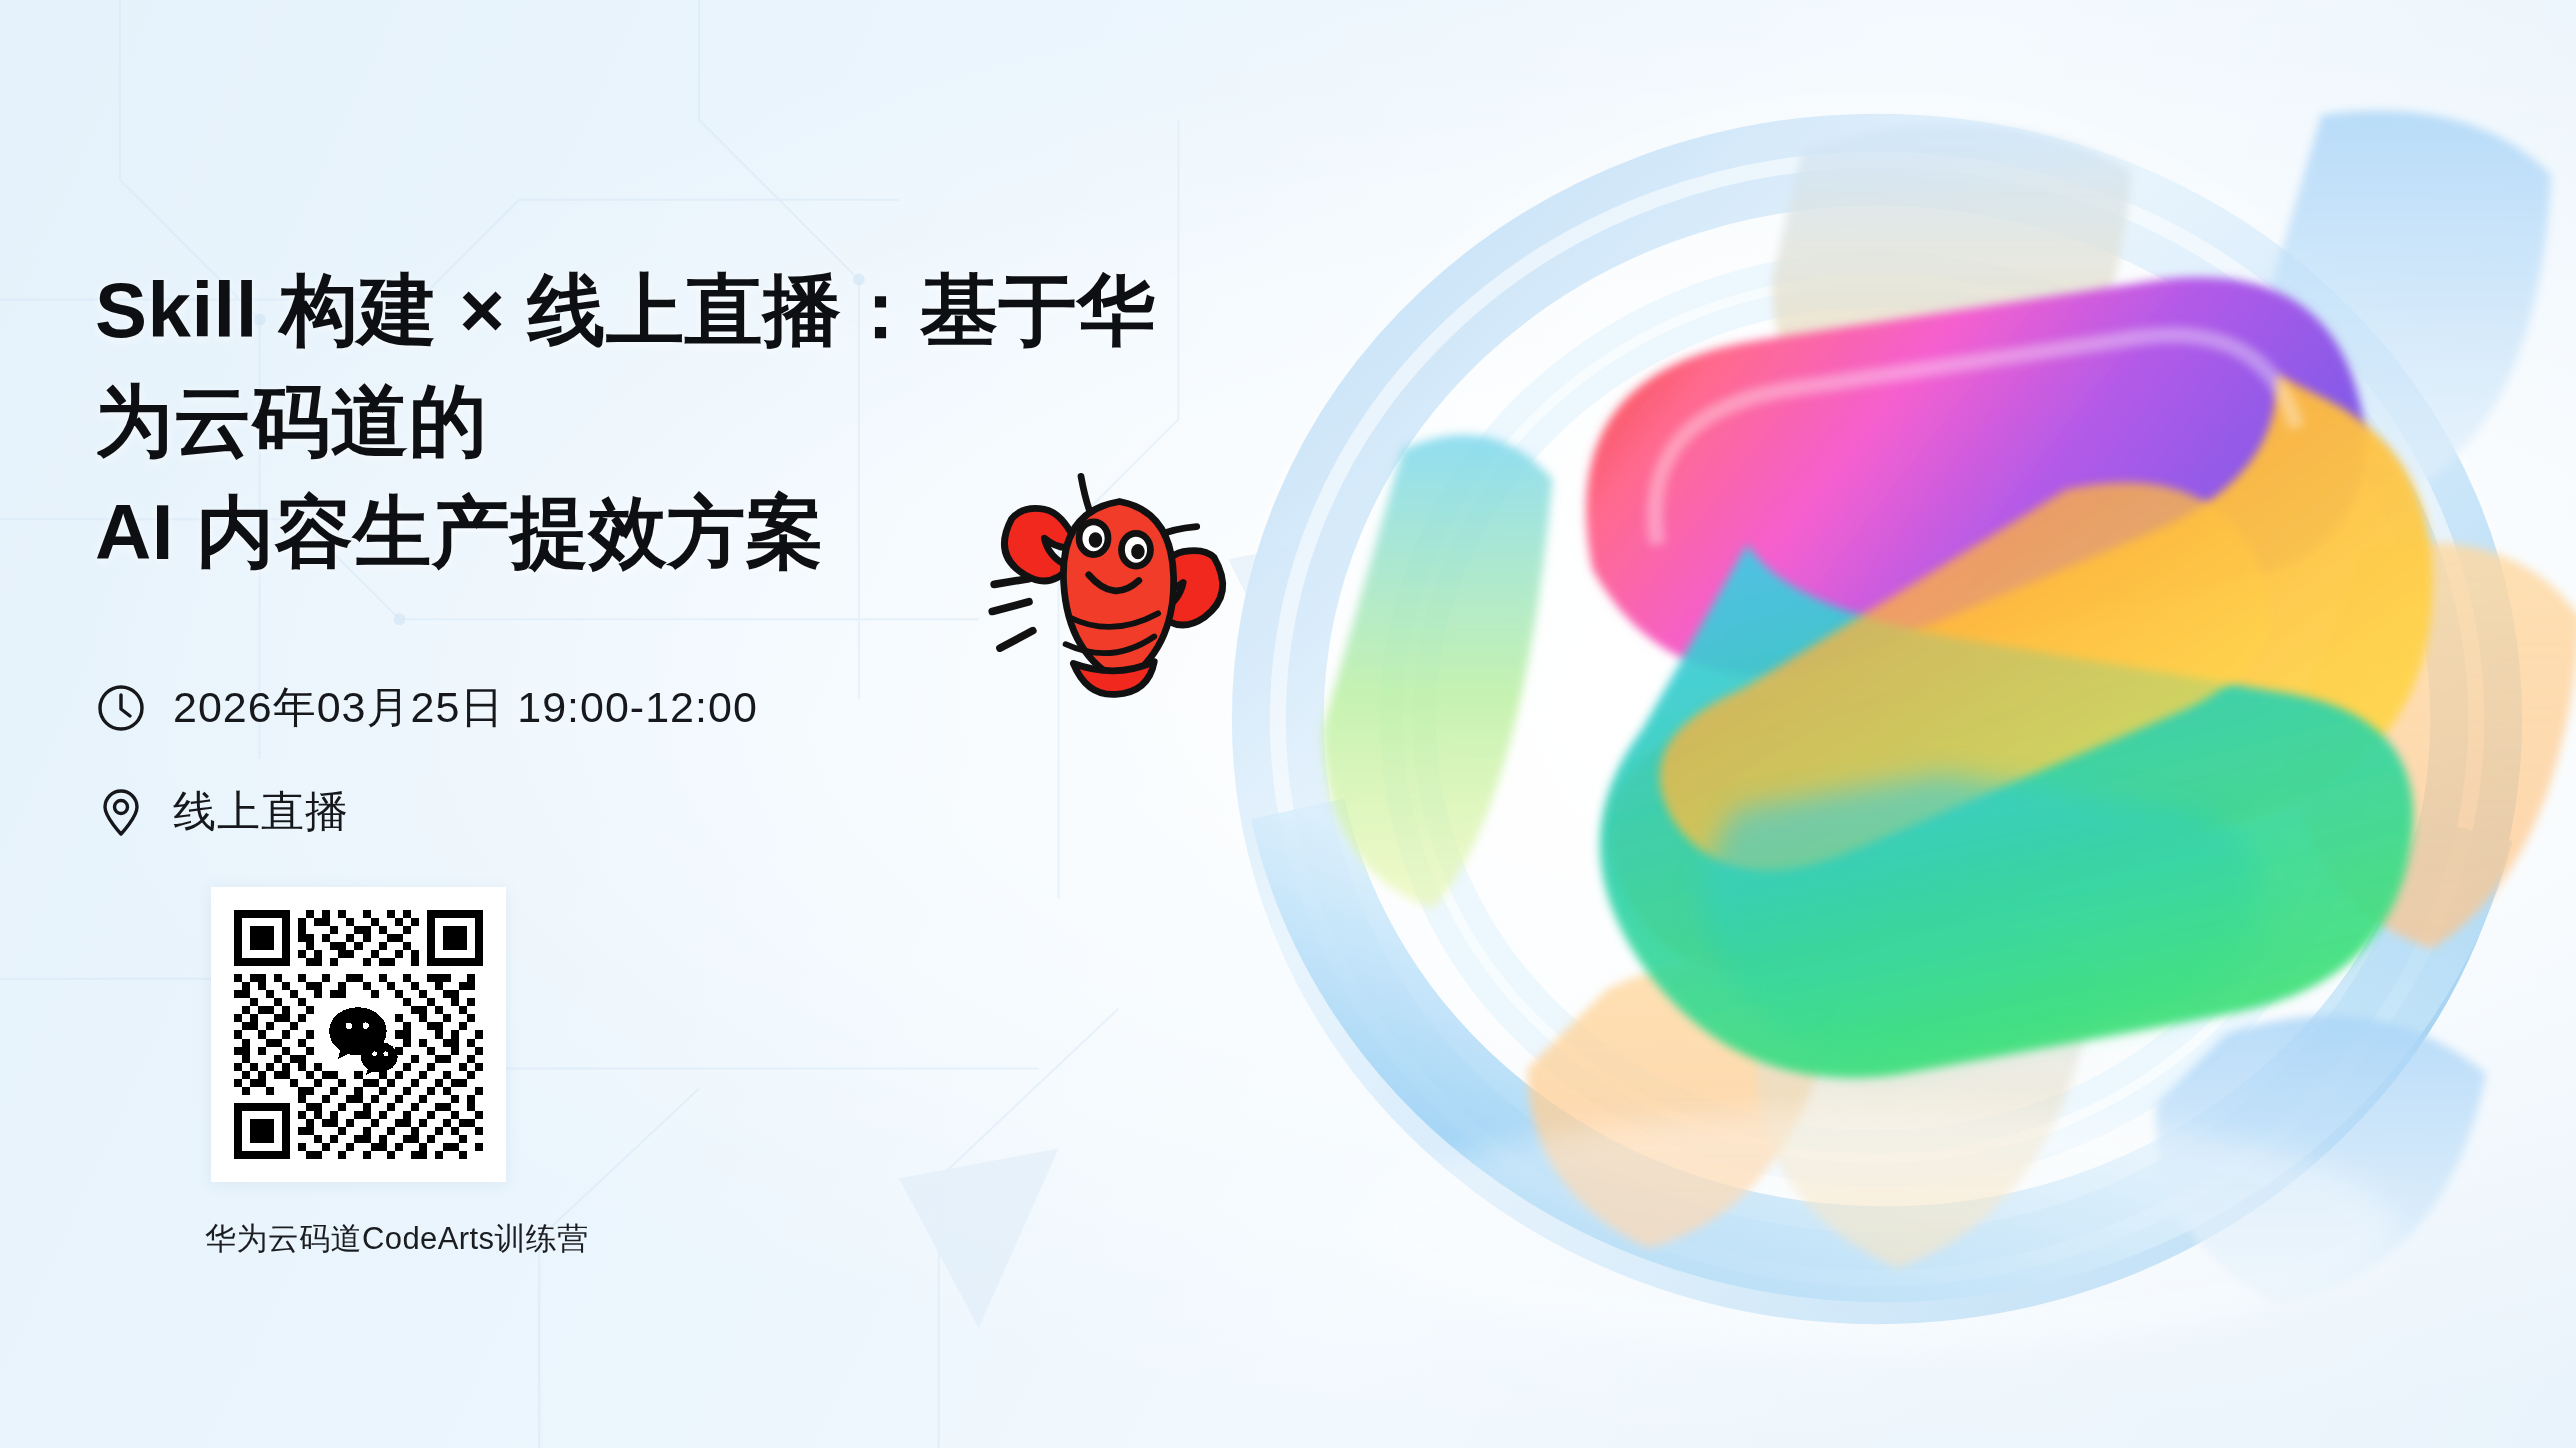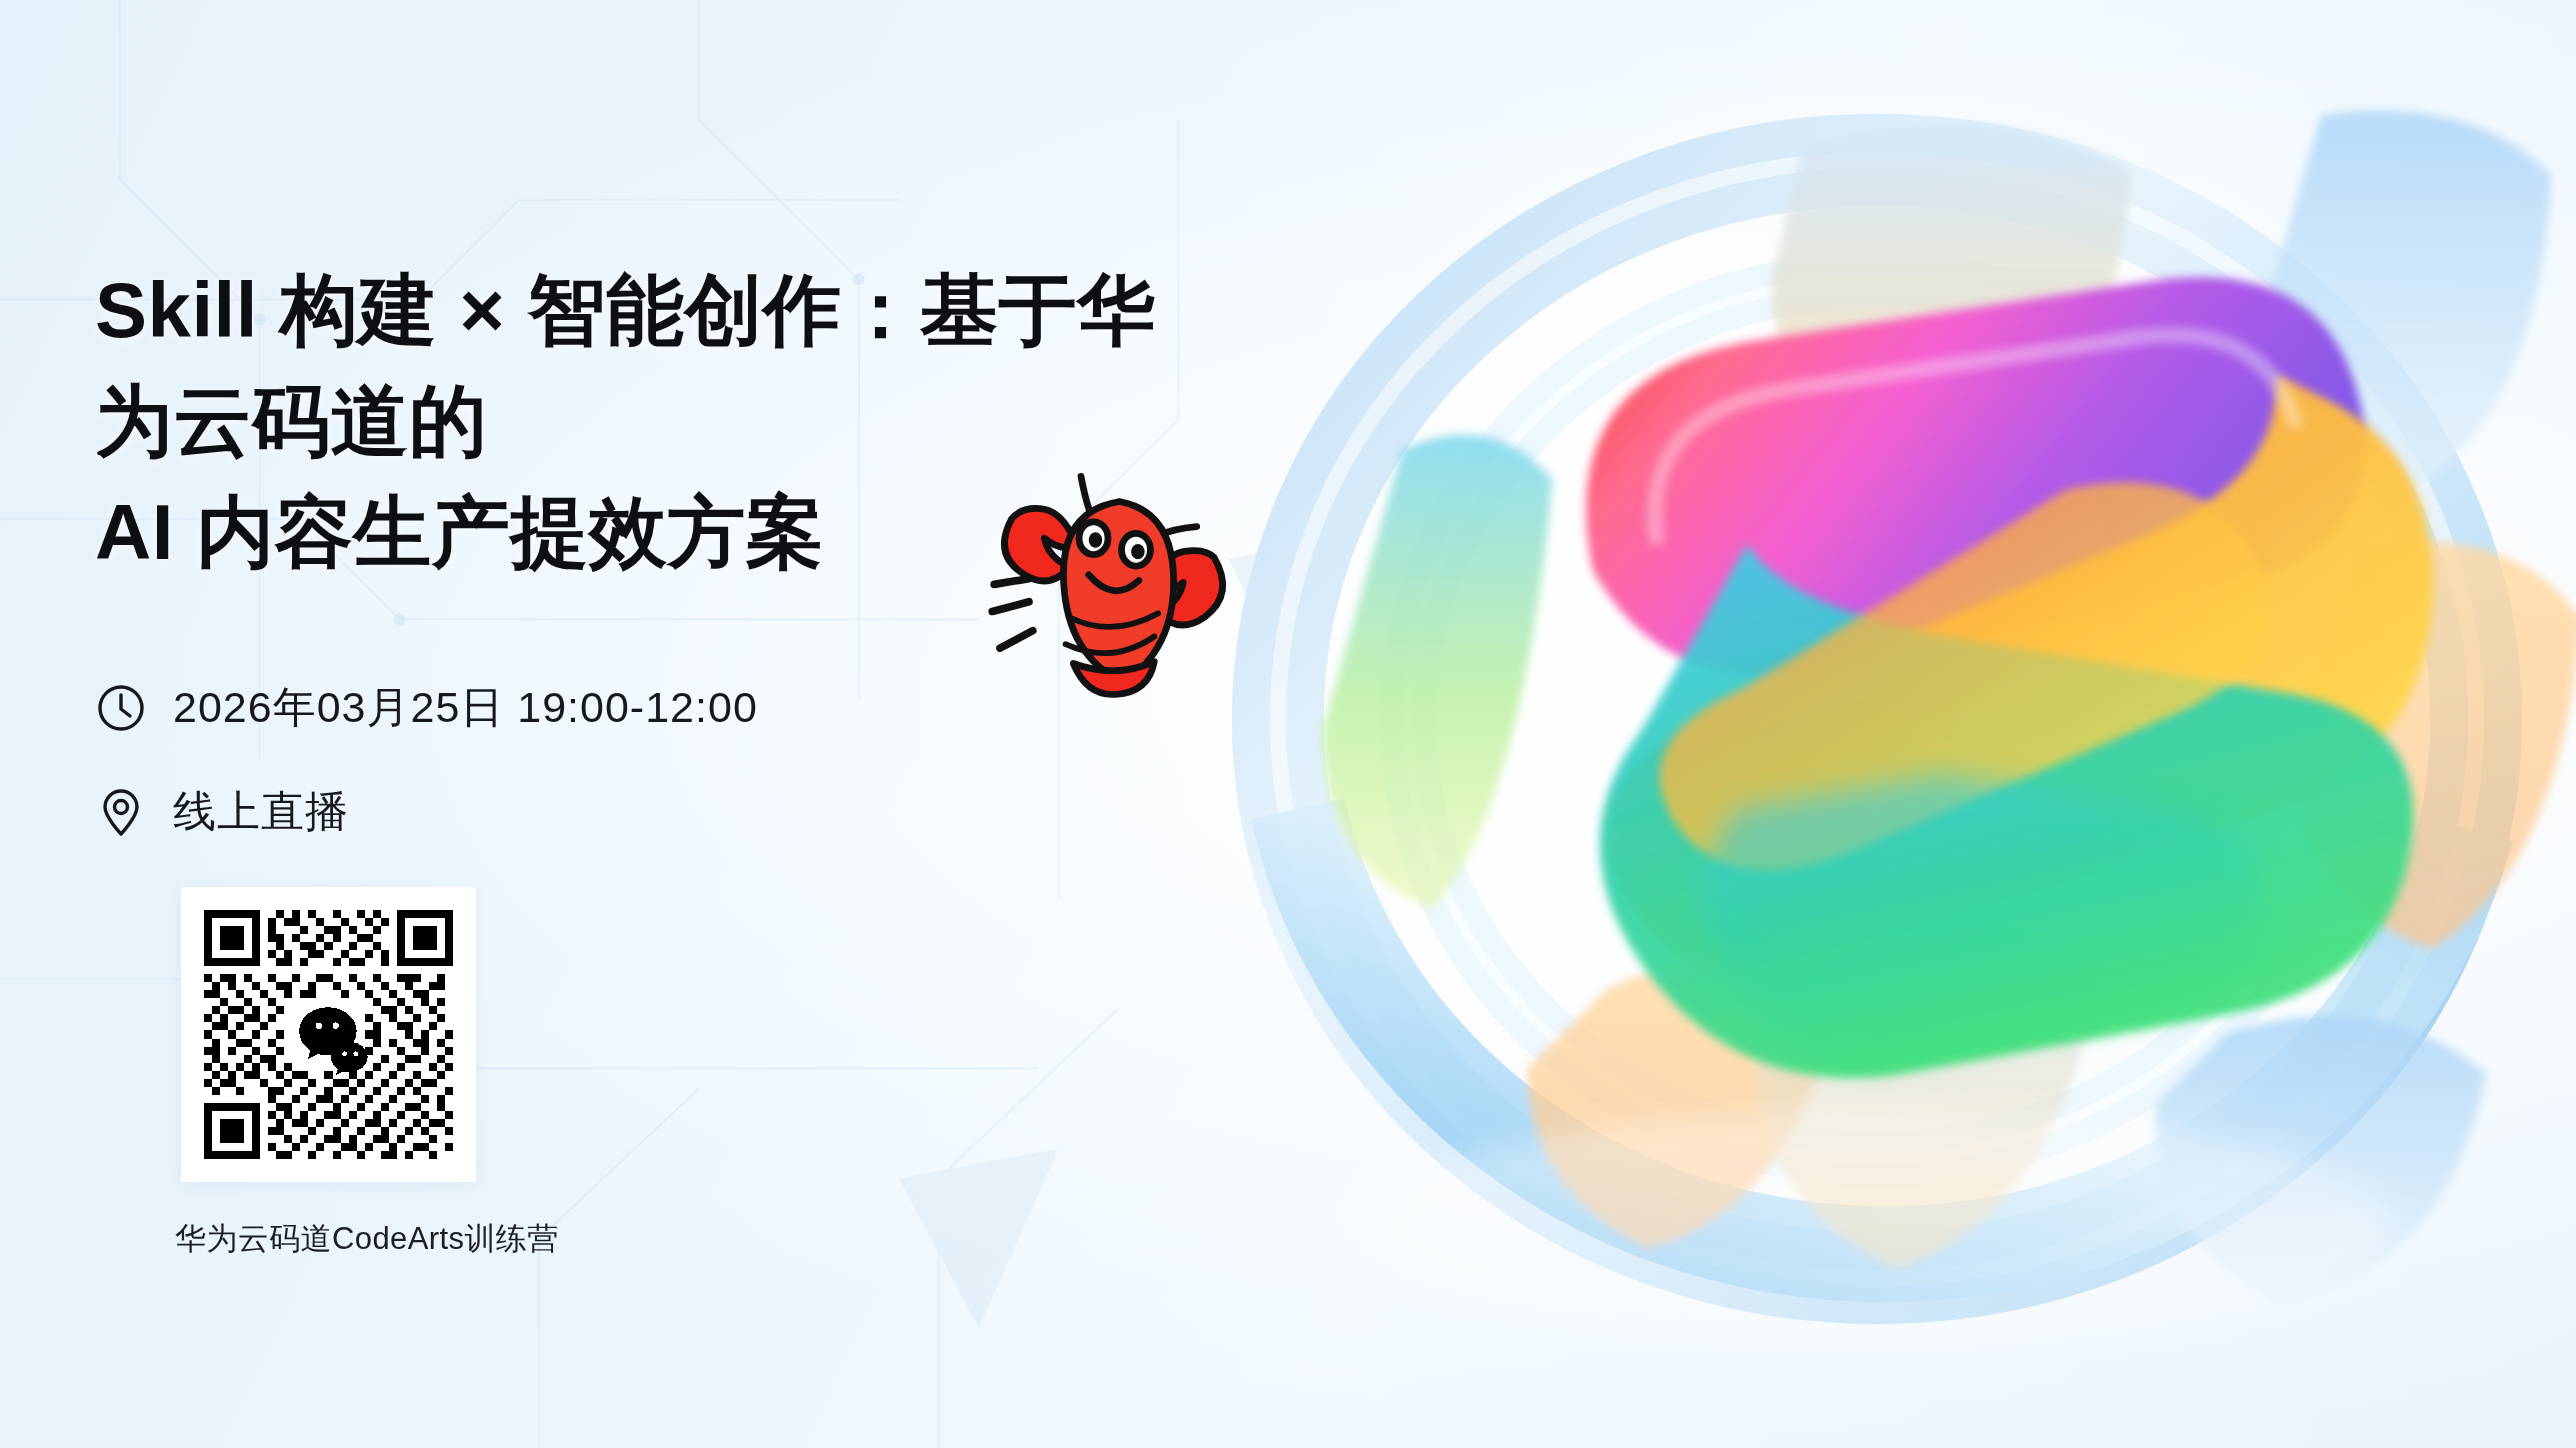--- a/index.html
+++ b/index.html
@@ -36,21 +36,21 @@
     white-space:pre-line;
     text-shadow:0 2px 10px rgba(255,255,255,.65);
   }
 
   .meta{margin-top:92px;}
   .meta-row{display:flex;align-items:center;margin-bottom:46px;}
   .meta-ico{width:52px;height:52px;flex:0 0 52px;margin-right:26px;display:block;}
   .meta-ico svg{display:block;width:52px;height:52px;}
   .meta-txt{font-size:43px;color:#16181c;letter-spacing:1px;white-space:nowrap;}
 
-  .qrwrap{margin-top:38px;margin-left:86px;}
+  .qrwrap{margin-top:38px;margin-left:116px;}
   .qrbox{
     width:295px;height:295px;background:#fff;padding:0;
     display:flex;align-items:center;justify-content:center;
     box-shadow:0 2px 14px rgba(90,130,170,.10);
   }
   .qrbox svg{display:block;}
   .qrcap{
     margin-top:36px;width:295px;text-align:center;
     font-size:31px;color:#1b1d21;letter-spacing:0.4px;white-space:nowrap;
     transform:translateX(-6px);
@@ -202,21 +202,21 @@
         <ellipse cx="169" cy="120" rx="15" ry="17" fill="#fff"></ellipse>
         <ellipse cx="127" cy="110" rx="7" ry="8" fill="#111" stroke="none"></ellipse>
         <ellipse cx="171" cy="122" rx="7" ry="8" fill="#111" stroke="none"></ellipse>
         <path d="M120 146 q26 30 52 6" fill="none" stroke-width="7"></path>
       </g>
     </svg>
   </div>
 
   <div class="content">
 
-    <div class="title">Skill 构建 × 智能创作：基于华为云码道的
+    <div class="title">Skill 构建 × 线上直播：基于华为云码道的
 AI 内容生产提效方案</div>
 
     <div class="meta">
 
       <div class="meta-row">
         <span class="meta-ico">
           <svg viewBox="0 0 52 52">
             <circle cx="26" cy="26" r="21" fill="none" stroke="#15171b" stroke-width="3.4"></circle>
             <path d="M26 13 V27 L35 34" fill="none" stroke="#15171b" stroke-width="3.4" stroke-linecap="round" stroke-linejoin="round"></path>
           </svg>

